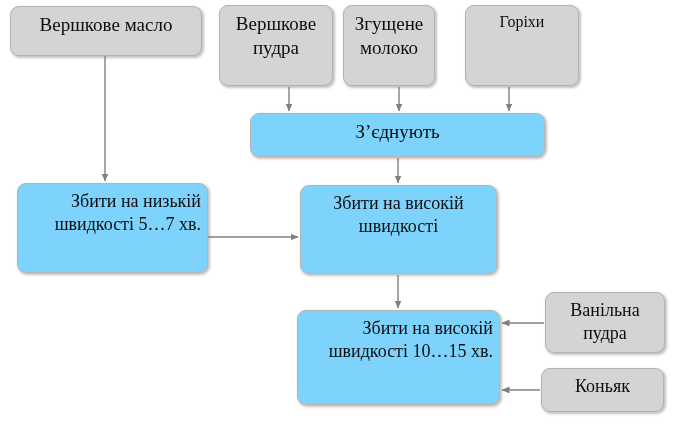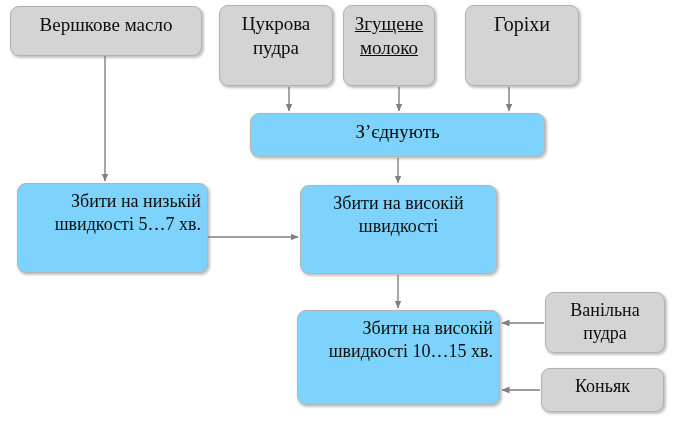--- a/index.html
+++ b/index.html
@@ -56,22 +56,22 @@
     white-space: pre-line;
   }
   .node.align-left .txt {
     text-align: right;
     padding-left: 14px;
   }
 
   
   #n-butter      { left: 10px;  top: 6px;   width: 192px; height: 50px;  font-size: 19px; justify-content: center; }
   #n-sugar       { left: 219px; top: 5px;   width: 114px; height: 81px;  font-size: 19px; }
-  #n-milk        { left: 343px; top: 5px;   width: 92px; height: 81px;  font-size: 19px; text-decoration: underline; }
-  #n-nuts        { left: 465px; top: 5px;   width: 114px; height: 81px;  font-size: 20px; }
+  #n-milk        { left: 343px; top: 5px;   width: 92px; height: 81px;  font-size: 19px; }
+  #n-nuts        { left: 465px; top: 5px;   width: 114px; height: 81px;  font-size: 16px; }
   #n-combine     { left: 250px; top: 113px; width: 295px; height: 44px;  font-size: 19px; }
   #n-lowspeed    { left: 17px;  top: 183px; width: 191px; height: 90px;  font-size: 18px; }
   #n-highspeed   { left: 300px; top: 185px; width: 197px; height: 89px;  font-size: 18px; }
   #n-highspeed2  { left: 297px; top: 310px; width: 203px; height: 95px;  font-size: 18px; }
   #n-vanilla     { left: 545px; top: 292px; width: 120px; height: 61px;  font-size: 18px; }
   #n-cognac      { left: 541px; top: 368px; width: 123px; height: 44px;  font-size: 18px; }
 </style>
 </head>
 <body>
 
@@ -104,21 +104,21 @@
 
       <line x1="540" y1="390" x2="502" y2="390" marker-end="url(#arrow)"></line>
     </g>
   </svg>
 
   <div class="node ingredient" id="n-butter">
     <span class="txt">Вершкове масло</span>
   </div>
 
   <div class="node ingredient" id="n-sugar">
-    <span class="txt">Цукрова
+    <span class="txt">Вершкове
 пудра</span>
   </div>
 
   <div class="node ingredient" id="n-milk">
     <span class="txt">Згущене
 молоко</span>
   </div>
 
   <div class="node ingredient" id="n-nuts">
     <span class="txt">Горіхи</span>

